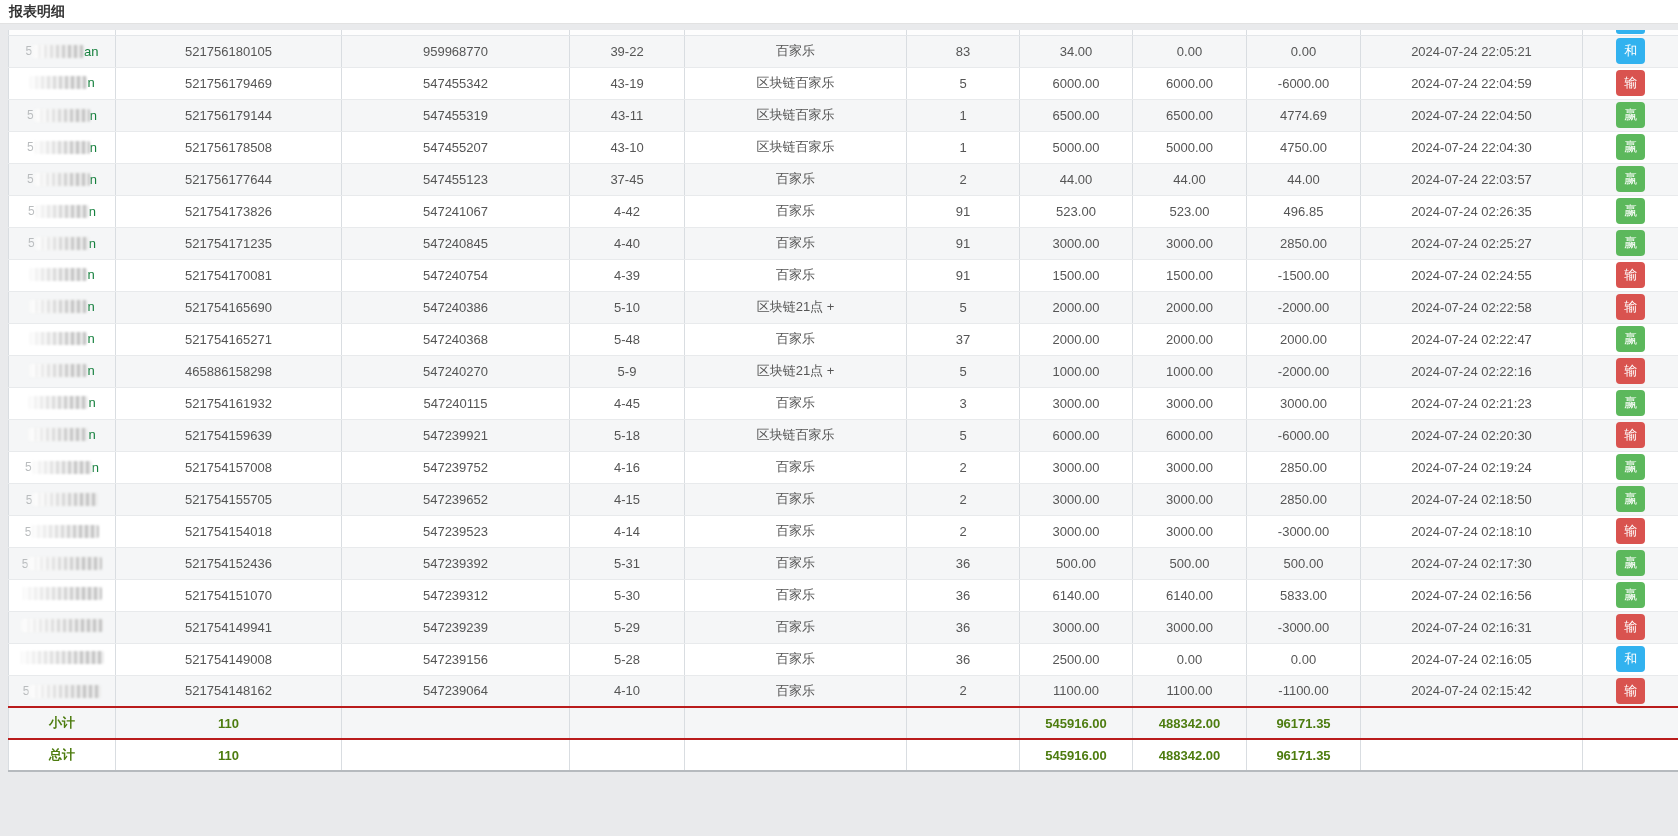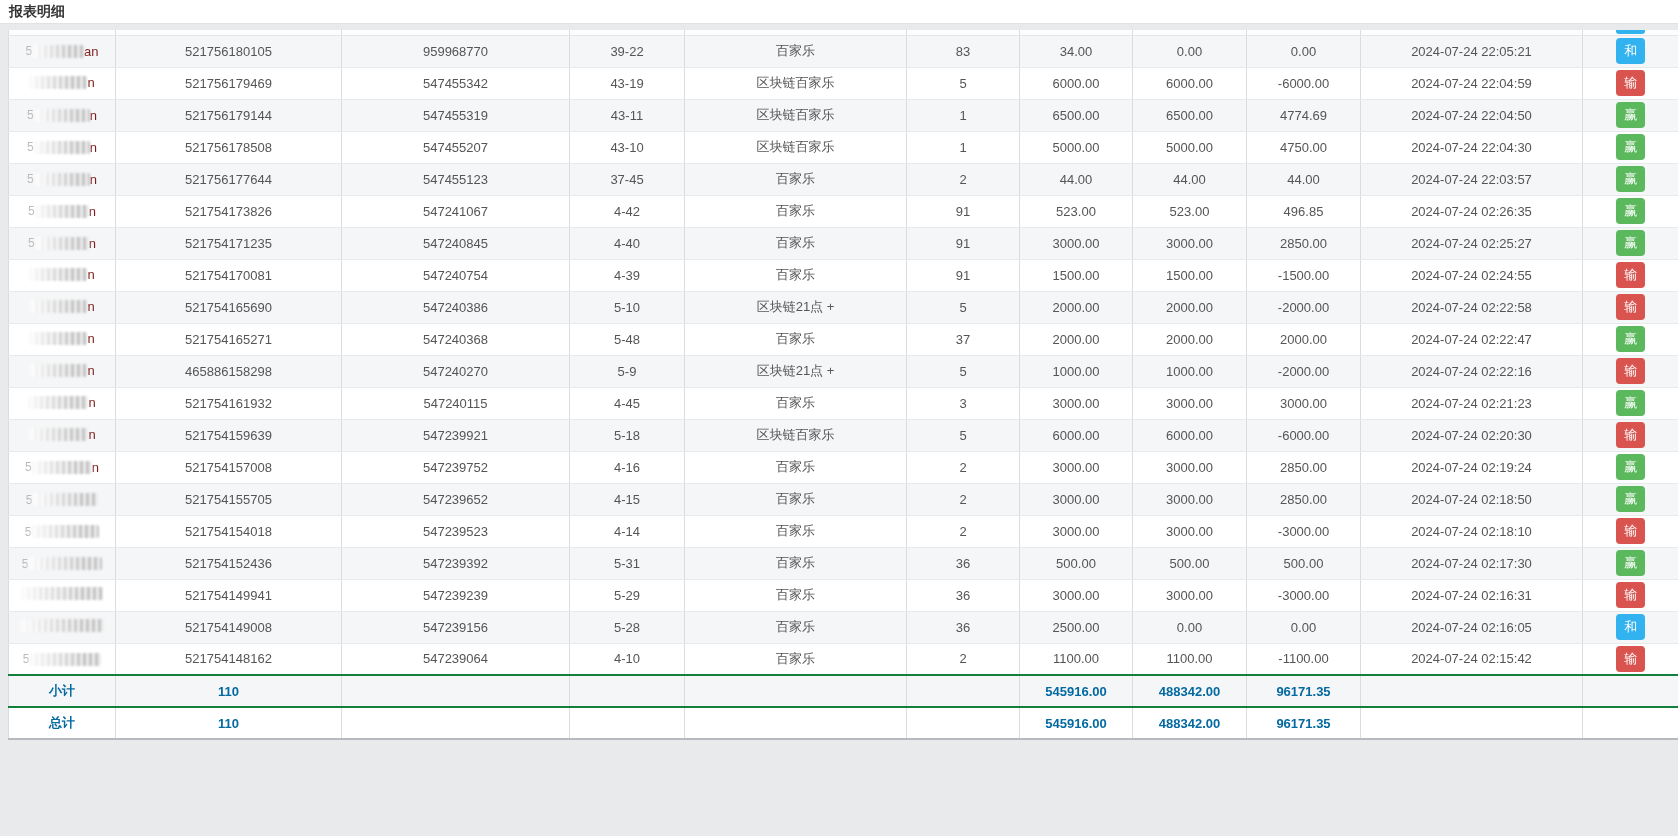--- a/index.html
+++ b/index.html
@@ -24,31 +24,31 @@
   }
   td {
     height:32px; text-align:center; vertical-align:middle;
     border-right:1px solid #d9dde1; border-bottom:1px solid #e8eaec;
     overflow:hidden; white-space:nowrap; color:#555;
   }
   td:last-child { border-right:none; }
   tr.data-row:nth-child(odd) td { background:#ffffff; }
   tr.data-row:nth-child(even) td { background:#f5f6f7; }
   tr.sliver-row td { height:5px; background:#fdfdfd; border-bottom:1px solid #e3e6e9; }
-  tr.summary-row td { font-weight:bold; color:#0369a1; border-top:2px solid #15803d; }
+  tr.summary-row td { font-weight:bold; color:#4d7c0f; border-top:2px solid #b91c1c; }
   tr.summary-row.subtotal td { background:#f5f6f7; }
   tr.summary-row.total td { background:#ffffff; border-bottom:2px solid #b6babe; }
   .badge {
     display:inline-block; min-width:29px; height:26px; line-height:26px;
     border-radius:4px; color:#fff; font-size:13px; padding:0 2px;
   }
   .badge-frag { width:29px; height:4px; margin:0 auto; border-radius:0 0 3px 3px; }
   .uwrap { display:inline-flex; align-items:center; justify-content:center; }
   .uprefix { color:#b9bcbe; font-size:12px; }
-  .usuffix { color:#7f1d1d; font-size:13px; }
+  .usuffix { color:#15803d; font-size:13px; }
   .umask {
     display:inline-block; height:13px; border-radius:2px;
     background:
       linear-gradient(90deg, rgba(255,255,255,0.95), rgba(255,255,255,0.15) 75%),
       repeating-linear-gradient(90deg,#b9b9b9 0 3px,#e9e9e9 3px 6px);
     filter:blur(1.1px);
   }
 </style>
 </head>
 <body>
@@ -363,20 +363,35 @@
           <td>百家乐</td>
           <td>36</td>
           <td>500.00</td>
           <td>500.00</td>
           <td>500.00</td>
           <td>2024-07-24 02:17:30</td>
           <td><span class="badge" style="background: rgb(92, 184, 92);">赢</span></td>
         </tr>
         <tr class="data-row">
           <td><span class="uwrap">
+              <span class="umask" style="width: 80px;"></span>
+            </span></td>
+          <td>521754151070</td>
+          <td>547239312</td>
+          <td>5-30</td>
+          <td>百家乐</td>
+          <td>36</td>
+          <td>6140.00</td>
+          <td>6140.00</td>
+          <td>5833.00</td>
+          <td>2024-07-24 02:16:56</td>
+          <td><span class="badge" style="background: rgb(92, 184, 92);">赢</span></td>
+        </tr>
+        <tr class="data-row">
+          <td><span class="uwrap">
               <span class="umask" style="width: 82px;"></span>
             </span></td>
           <td>521754149941</td>
           <td>547239239</td>
           <td>5-29</td>
           <td>百家乐</td>
           <td>36</td>
           <td>3000.00</td>
           <td>3000.00</td>
           <td>-3000.00</td>

